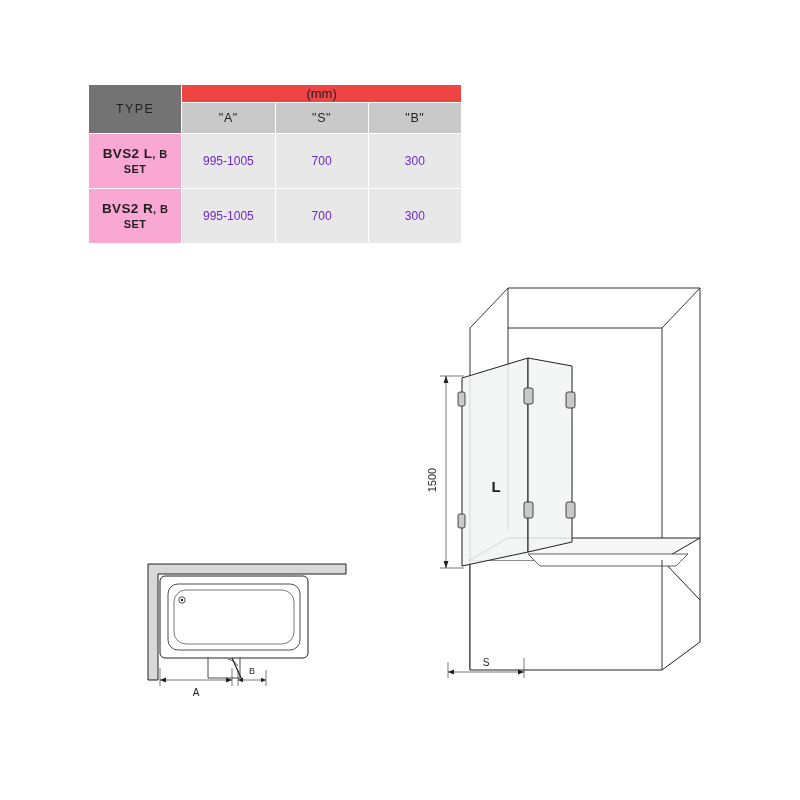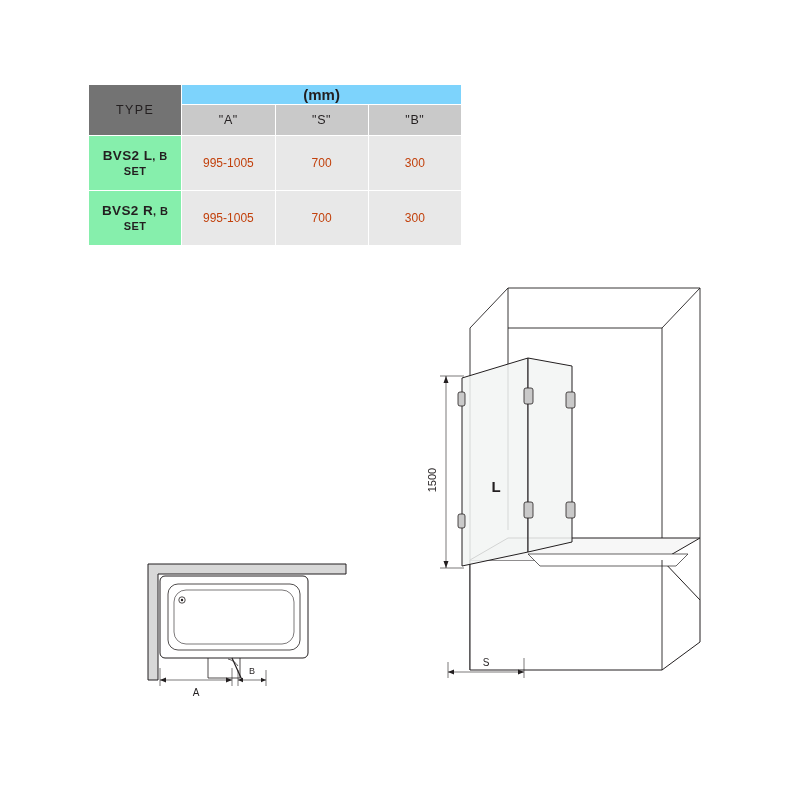--- a/index.html
+++ b/index.html
@@ -37,32 +37,31 @@
     font-size: 12.5px;
     letter-spacing: 0.6px;
     height: 28px;
   }
   .spec-table .head-type {
     background: #737373;
     font-size: 12.5px;
     letter-spacing: 1.4px;
   }
   .spec-table .head-unit {
-    background: #7dd3fc;
-    font-size: 15px;
-    font-weight: bold;
+    background: #ef4444;
+    font-size: 13px;
   }
   .spec-table .body-cell {
     background: #e8e8e8;
     font-size: 12px;
     height: 52px;
-    color: #c2410c;
+    color: #6d28d9;
   }
   .spec-table .body-type {
-    background: #86efac;
+    background: #f9a8d4;
     font-size: 13.5px;
     font-weight: bold;
     letter-spacing: 0.4px;
     height: 52px;
   }
   .spec-table .body-type .subchar {
     font-size: 11px;
     vertical-align: baseline;
   }
 

